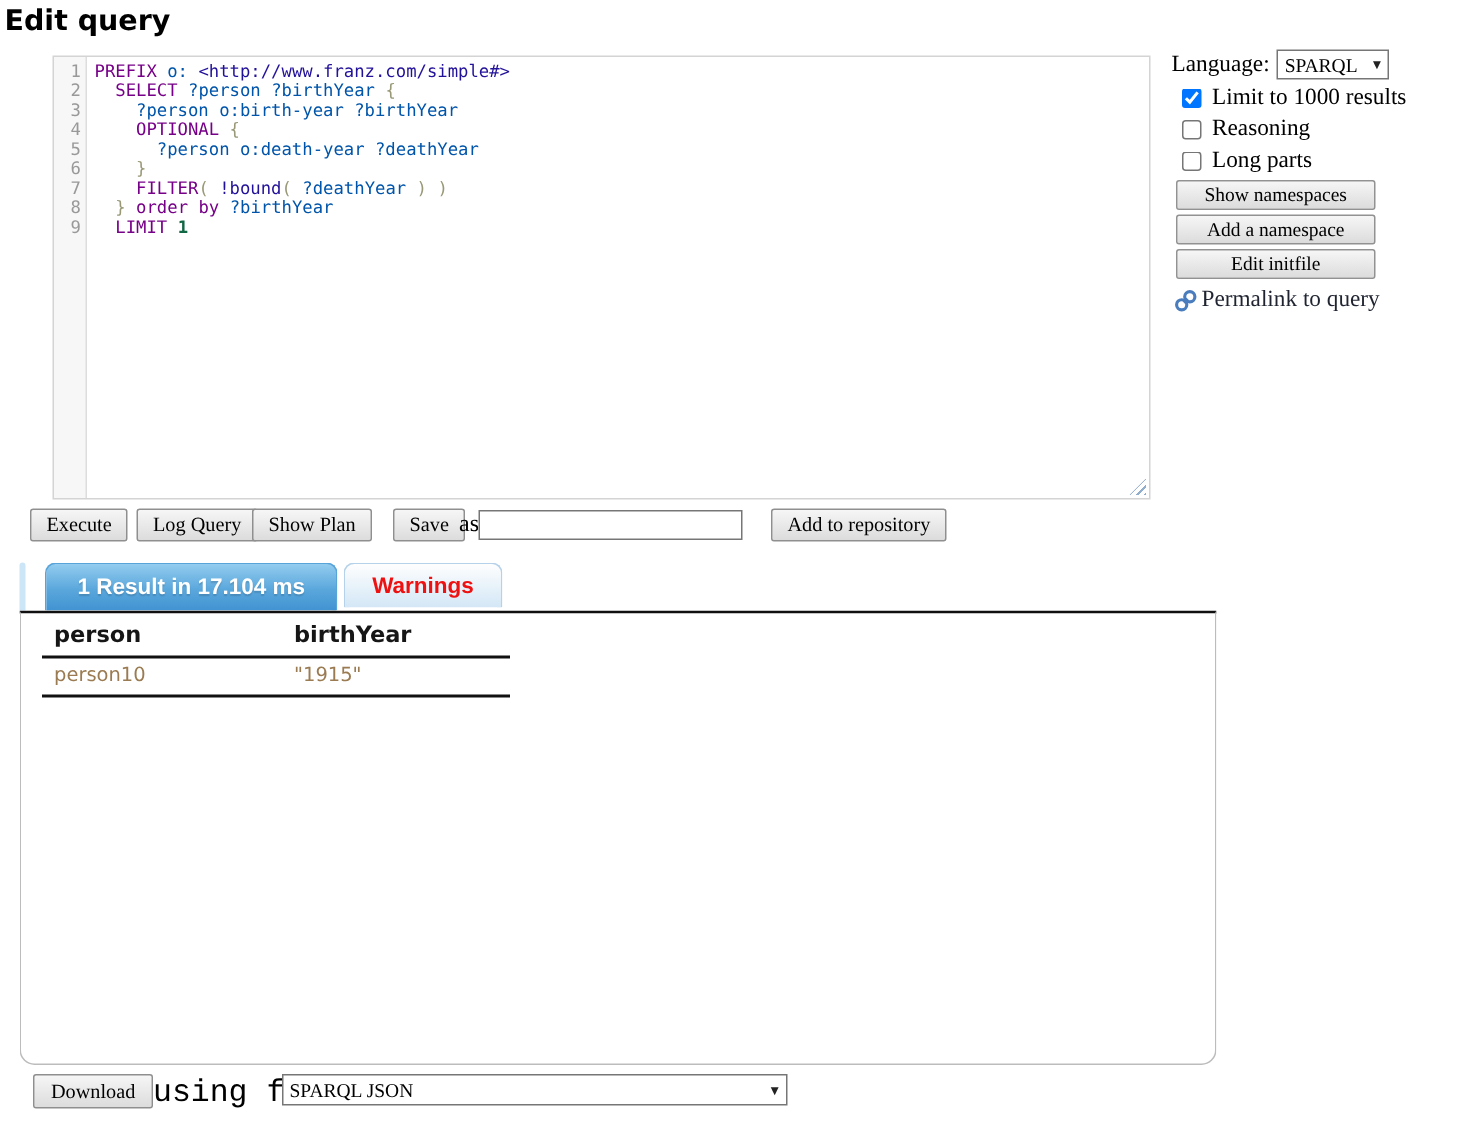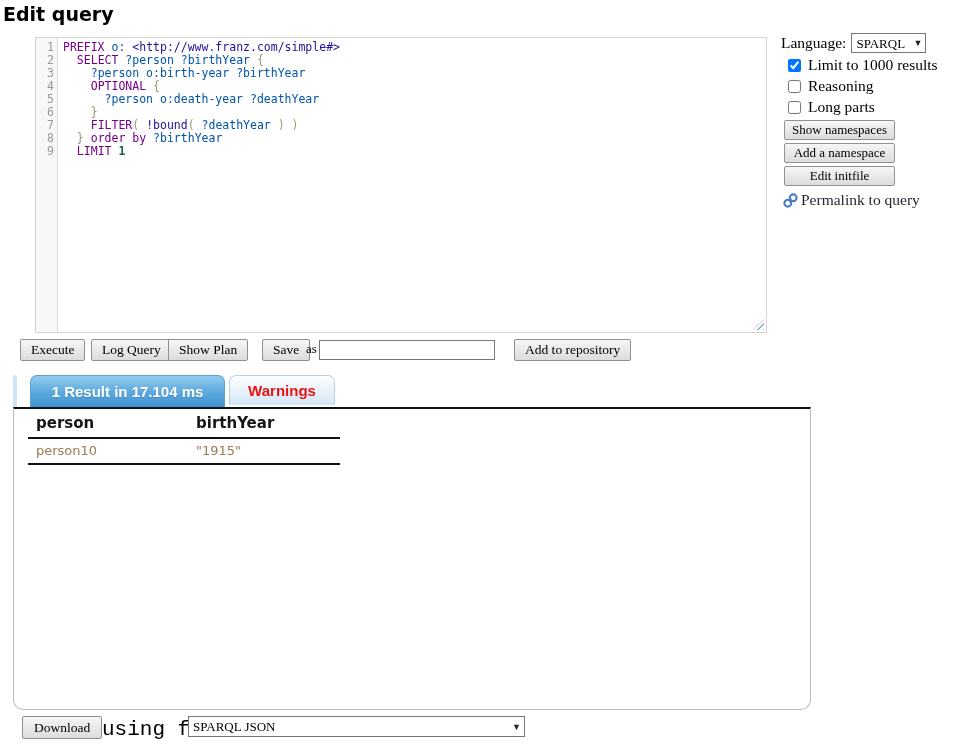--- a/index.html
+++ b/index.html
@@ -30,33 +30,33 @@
   .lang-row{display:flex;align-items:center;font-size:15.5px;}
   .sel-wrap{position:relative;display:inline-block;}
   select{appearance:none;-webkit-appearance:none;border:1px solid #767676;background:#fff;
     font:13px "Liberation Serif",serif;padding:1px 16px 1px 4px;border-radius:0;}
   .sel-arrow{position:absolute;right:4px;top:50%;transform:translateY(-50%);font-size:9px;color:#222;pointer-events:none;}
   #language-wrap{margin-left:5px;}
   #language-select{width:75px;height:20px;}
   .cb-row{display:flex;align-items:center;margin:3px 0 3px 7px;font-size:15.5px;cursor:default;}
   .cb-row input{width:13px;height:13px;margin:0 7px 0 0;}
   #side-buttons{margin-top:4px;}
-  .side-btn{display:block;width:111px;height:20px;margin:2px 0 3px 3px;font:13px "Liberation Serif",serif;
+  .side-btn{display:block;width:133px;height:20px;margin:2px 0 3px 3px;font:13px "Liberation Serif",serif;
     background:linear-gradient(#f6f6f6,#dcdcdc);border:1px solid #929292;border-radius:2px;cursor:pointer;}
   #permalink{display:flex;align-items:center;margin:5px 0 0 1px;text-decoration:none;color:#1f2430;font-size:15.5px;}
   #permalink svg{margin-right:2px;flex:none;}
 
   
   .tbtn{position:absolute;top:339px;height:22px;font:13.5px "Liberation Serif",serif;
     background:linear-gradient(#f6f6f6,#dcdcdc);border:1px solid #8f8f8f;border-radius:2px;padding:0 10px;cursor:pointer;}
   #btn-execute{left:20px;}
   #btn-log-query{left:91px;}
   #btn-show-plan{left:168px;}
   #btn-save{left:262px;}
-  #as-label{position:absolute;left:306px;top:341px;font-size:13px;}
+  #as-label{position:absolute;left:306px;top:341px;font-size:16px;}
   #save-input{position:absolute;left:319px;top:340px;width:176px;height:20px;border:1px solid #767676;
     font:13px "Liberation Serif",serif;padding:0 3px;}
   #btn-add-repo{left:514px;}
 
   
   #tab-strip{position:absolute;left:13px;top:375px;width:4px;height:32px;background:#cde6f7;border-radius:3px 3px 0 0;}
   #tabs{position:absolute;left:30px;top:375px;height:32px;display:flex;}
   .tab{display:flex;align-items:center;justify-content:center;font:bold 15px "Liberation Sans",sans-serif;
     border-radius:7px 7px 0 0;cursor:pointer;}
   .tab.active{width:195px;height:32px;color:#fff;border:1px solid #58a3d8;border-bottom:none;

